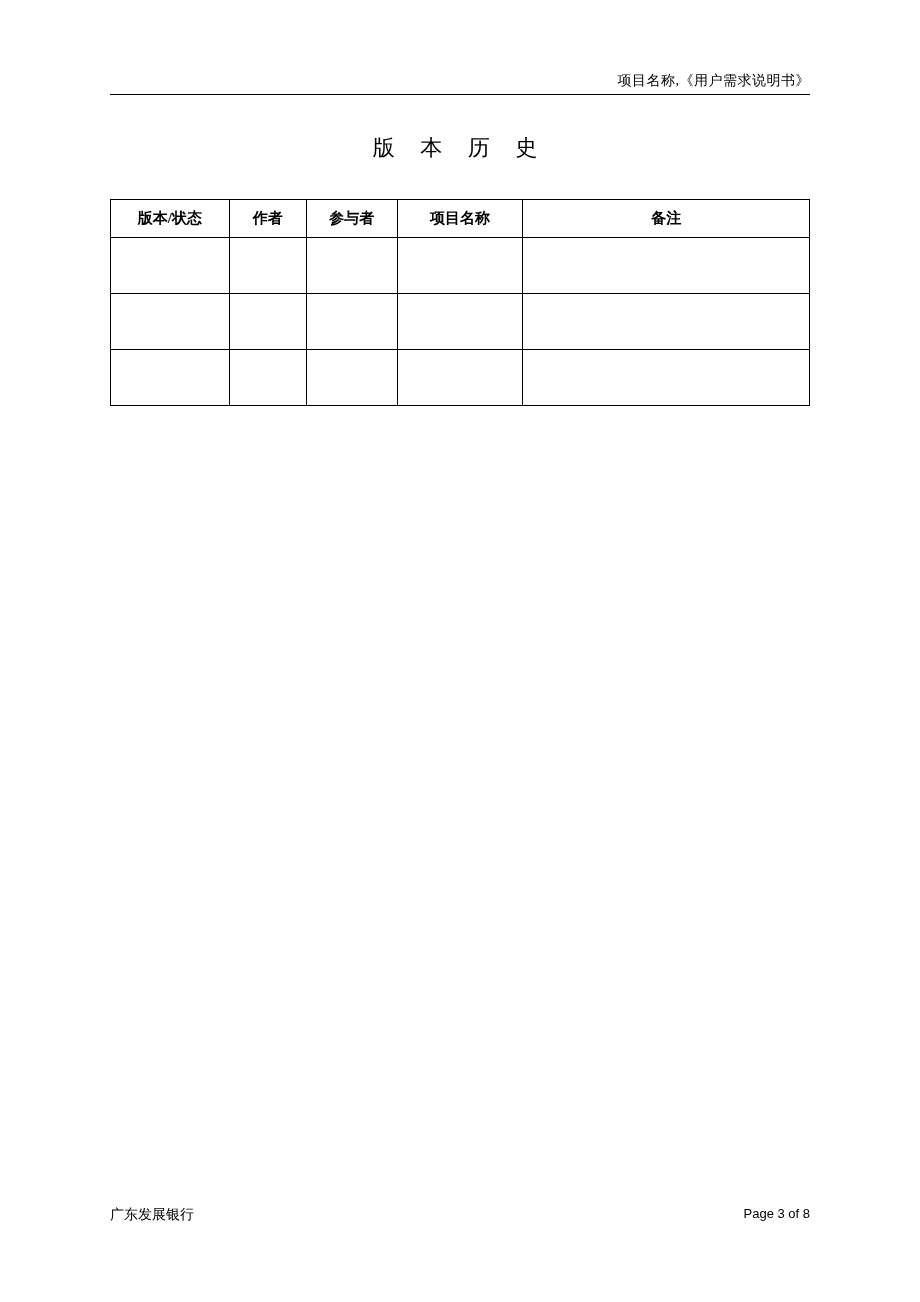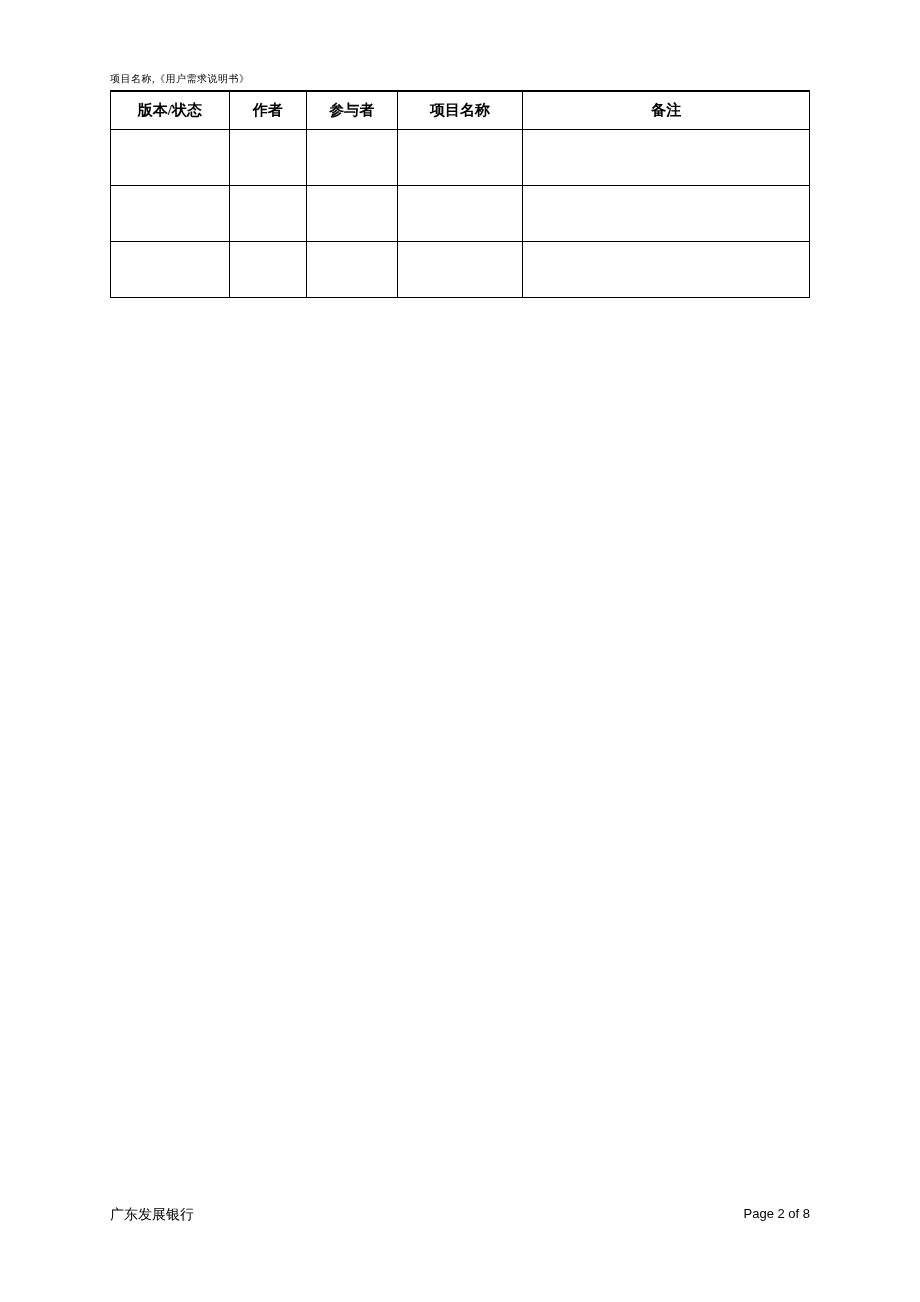--- a/index.html
+++ b/index.html
@@ -17,24 +17,25 @@
     }
     .page {
       position: absolute;
       top: 0;
       left: 0;
       width: 920px;
       height: 1302px;
       padding: 72px 110px 60px 110px;
     }
     .header-line {
-      font-size: 10px;
+      font-size: 14px;
       padding-bottom: 4px;
       border-bottom: 1.5px solid #000;
       position: relative;
+      text-align: right;
     }
     .header-text {
       letter-spacing: 0.5px;
     }
     .section-title {
       text-align: center;
       font-size: 22px;
       margin-top: 38px;
       margin-bottom: 36px;
       letter-spacing: 10px;
@@ -83,20 +84,21 @@
   </style>
 </head>
 <body>
 
 <div class="page">
 
   <div class="header-line">
     <span class="header-text">项目名称,《用户需求说明书》</span>
   </div>
 
+  <h2 class="section-title">版 本 历 史</h2>
 
   <table class="version-table">
     <colgroup>
       <col class="col-version">
       <col class="col-author">
       <col class="col-participant">
       <col class="col-date">
       <col class="col-remark">
     </colgroup>
     <thead>
@@ -128,16 +130,16 @@
         <td></td>
         <td></td>
         <td></td>
         <td></td>
       </tr>
     </tbody>
   </table>
 
   <div class="footer">
     <span class="footer-left">广东发展银行</span>
-    <span class="footer-right">Page 2 of 8</span>
+    <span class="footer-right">Page 3 of 8</span>
   </div>
 
 </div>
 
 </body></html>

